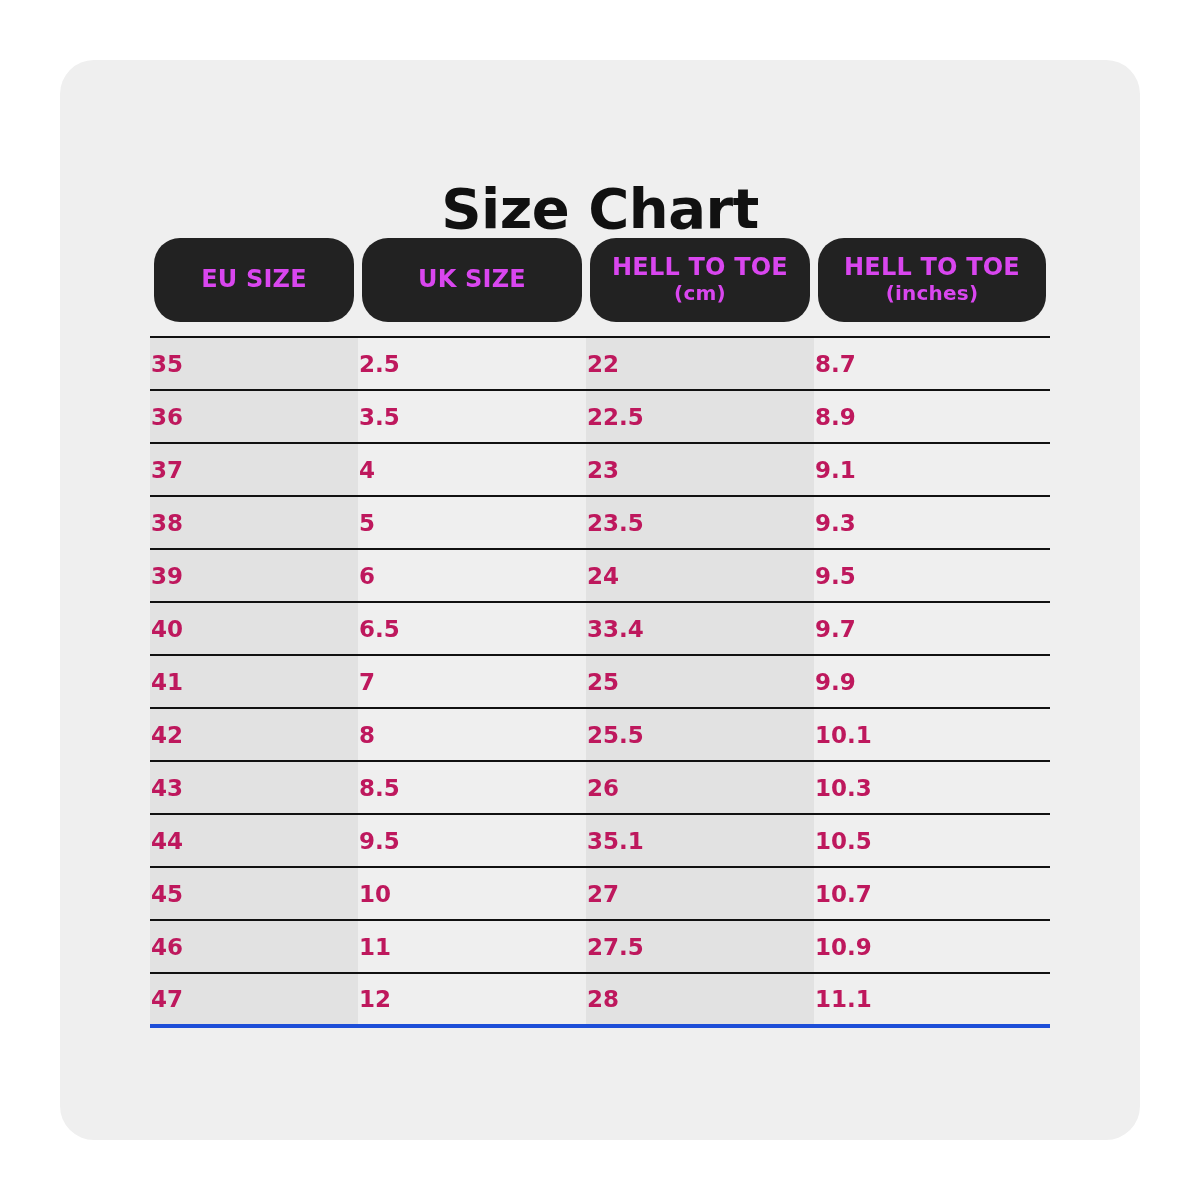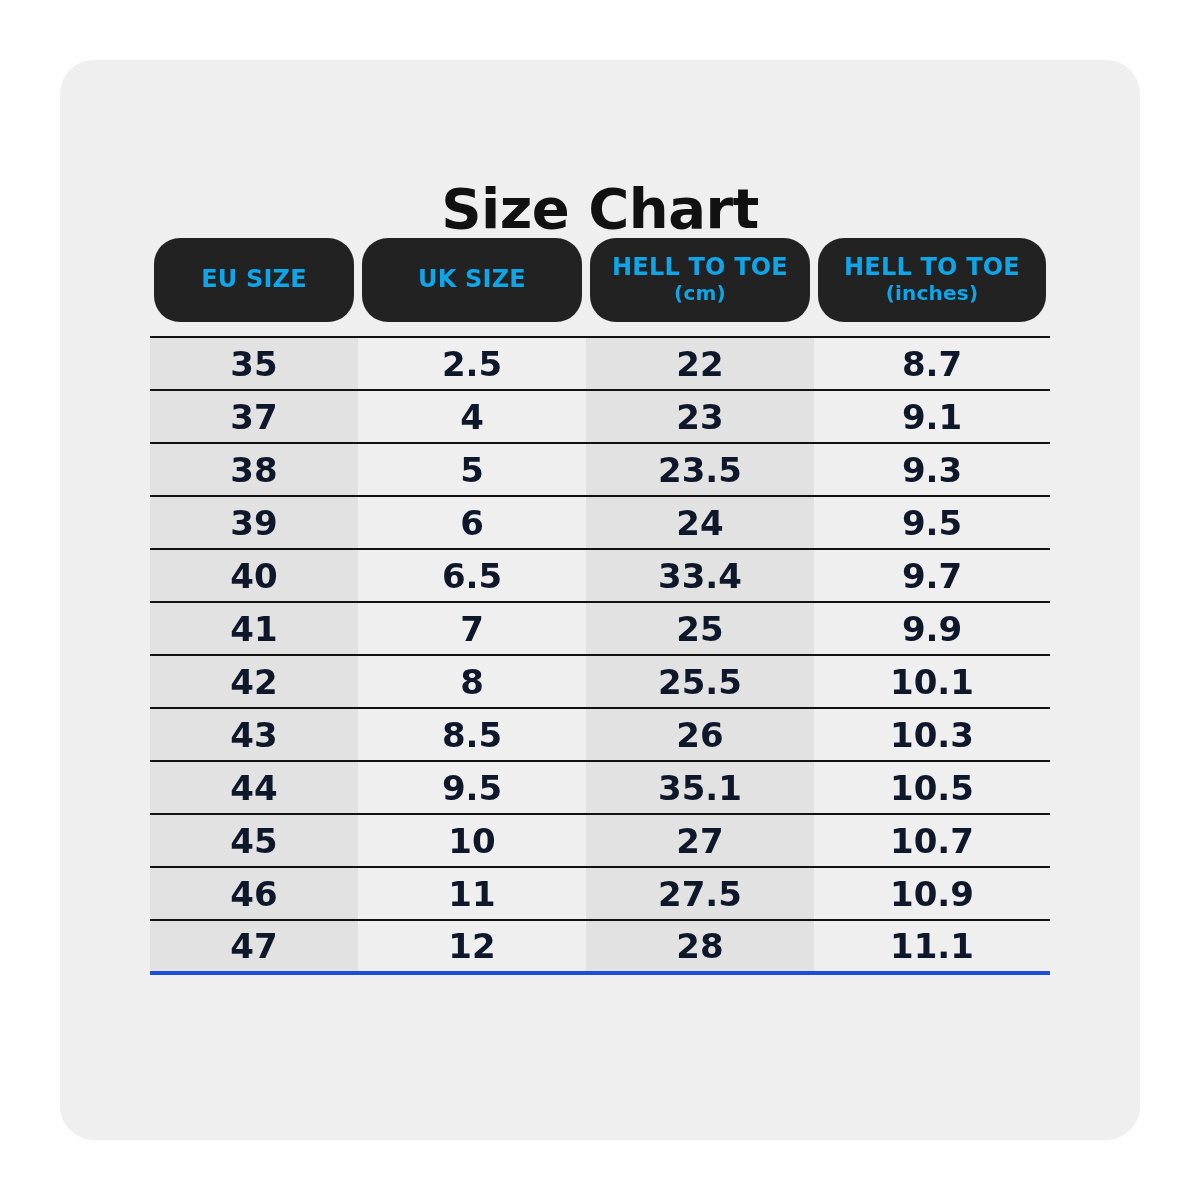--- a/index.html
+++ b/index.html
@@ -58,44 +58,44 @@
   table.size-table col.c1 { width: 228px; }
   table.size-table col.c2 { width: 228px; }
   table.size-table col.c3 { width: 236px; }
 
   thead th {
     padding: 0 0 14px 0;
     vertical-align: middle;
   }
   .pill {
     background: #222222;
-    color: #0ea5e9;
+    color: #d946ef;
     border-radius: 26px;
     height: 84px;
     display: flex;
     flex-direction: column;
     align-items: center;
     justify-content: center;
     font-size: 24px;
     font-weight: 700;
     letter-spacing: 0.2px;
     line-height: 1.08;
     margin: 0 4px;
   }
   .pill .sub {
     font-size: 20px;
     font-weight: 700;
     margin-top: 2px;
   }
   tbody td {
     height: 53px;
-    text-align: center;
-    font-size: 34px;
-    font-weight: 700;
-    color: #0f172a;
+    text-align: left;
+    font-size: 23px;
+    font-weight: 700;
+    color: #be185d;
     border-top: 2px solid #111111;
     box-sizing: border-box;
   }
   tbody tr:last-child td {
     border-bottom: 4px solid #1d4ed8;
   }
   
   .shade { background: #e2e2e2; }
   .table-wrap table { position: relative; z-index: 1; }
 </style>
@@ -142,20 +142,26 @@
           </tr>
         </thead>
         <tbody>
           <tr>
             <td class="shade">35</td>
             <td>2.5</td>
             <td class="shade">22</td>
             <td>8.7</td>
           </tr>
           <tr>
+            <td class="shade">36</td>
+            <td>3.5</td>
+            <td class="shade">22.5</td>
+            <td>8.9</td>
+          </tr>
+          <tr>
             <td class="shade">37</td>
             <td>4</td>
             <td class="shade">23</td>
             <td>9.1</td>
           </tr>
           <tr>
             <td class="shade">38</td>
             <td>5</td>
             <td class="shade">23.5</td>
             <td>9.3</td>

